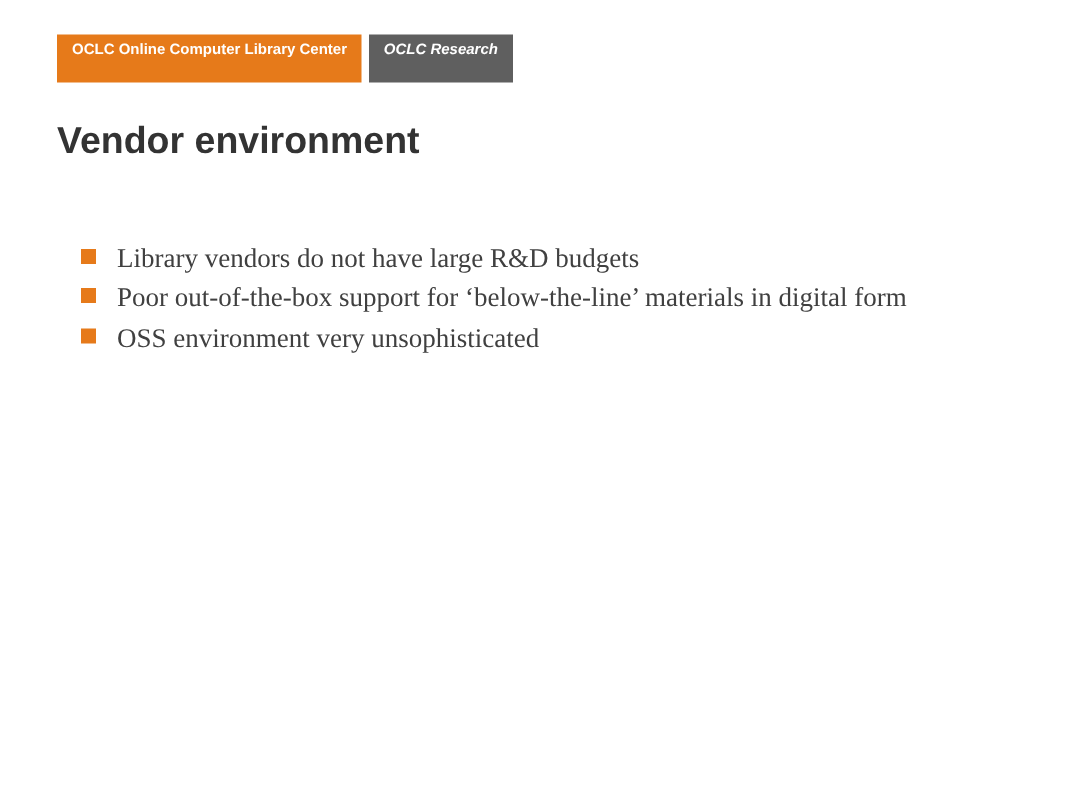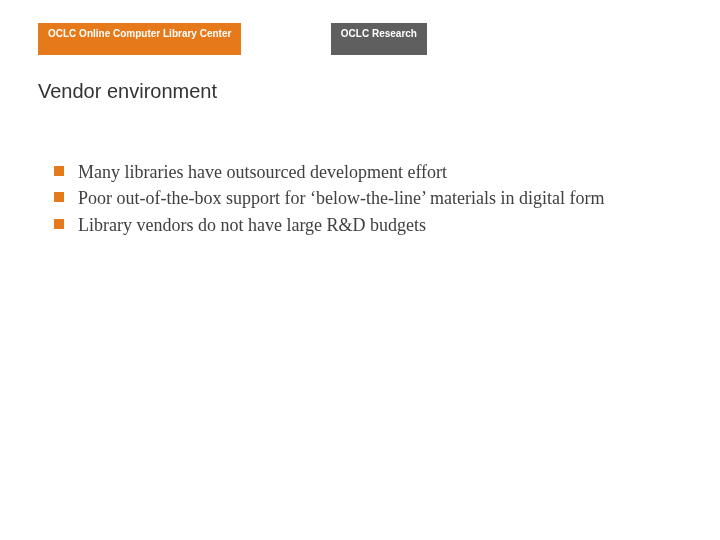--- a/index.html
+++ b/index.html
@@ -29,28 +29,28 @@
     padding: 0 10px;
     vertical-align: top;
     font-family: Arial, Helvetica, sans-serif;
   }
   .badge-left {
     background: #e67a1a;
     margin-left: 8px;
   }
   .badge-right {
     background: #5f5f5f;
-    margin-left: 85px;
+    font-style: italic;
   }
   .title {
     position: absolute;
     top: 80px;
     left: 38px;
-    font-size: 20px;
-    font-weight: normal;
+    font-size: 25px;
+    font-weight: bold;
     color: #333333;
     font-family: Verdana, Geneva, sans-serif;
   }
   .content {
     position: absolute;
     top: 160px;
     left: 50px;
     right: 40px;
   }
   ul.bullets {
@@ -82,17 +82,17 @@
 
 <div class="header-bar">
   <span class="badge badge-left">OCLC Online Computer Library Center</span>
   <span class="badge badge-right">OCLC Research</span>
 </div>
 
 <div class="title">Vendor environment</div>
 
 <div class="content">
   <ul class="bullets">
-    <li>Many libraries have outsourced development effort</li>
+    <li>Library vendors do not have large R&amp;D budgets</li>
     <li>Poor out-of-the-box support for ‘below-the-line’ materials in digital form</li>
-    <li>Library vendors do not have large R&amp;D budgets</li>
+    <li>OSS environment very unsophisticated</li>
   </ul>
 </div>
 
 </body></html>

